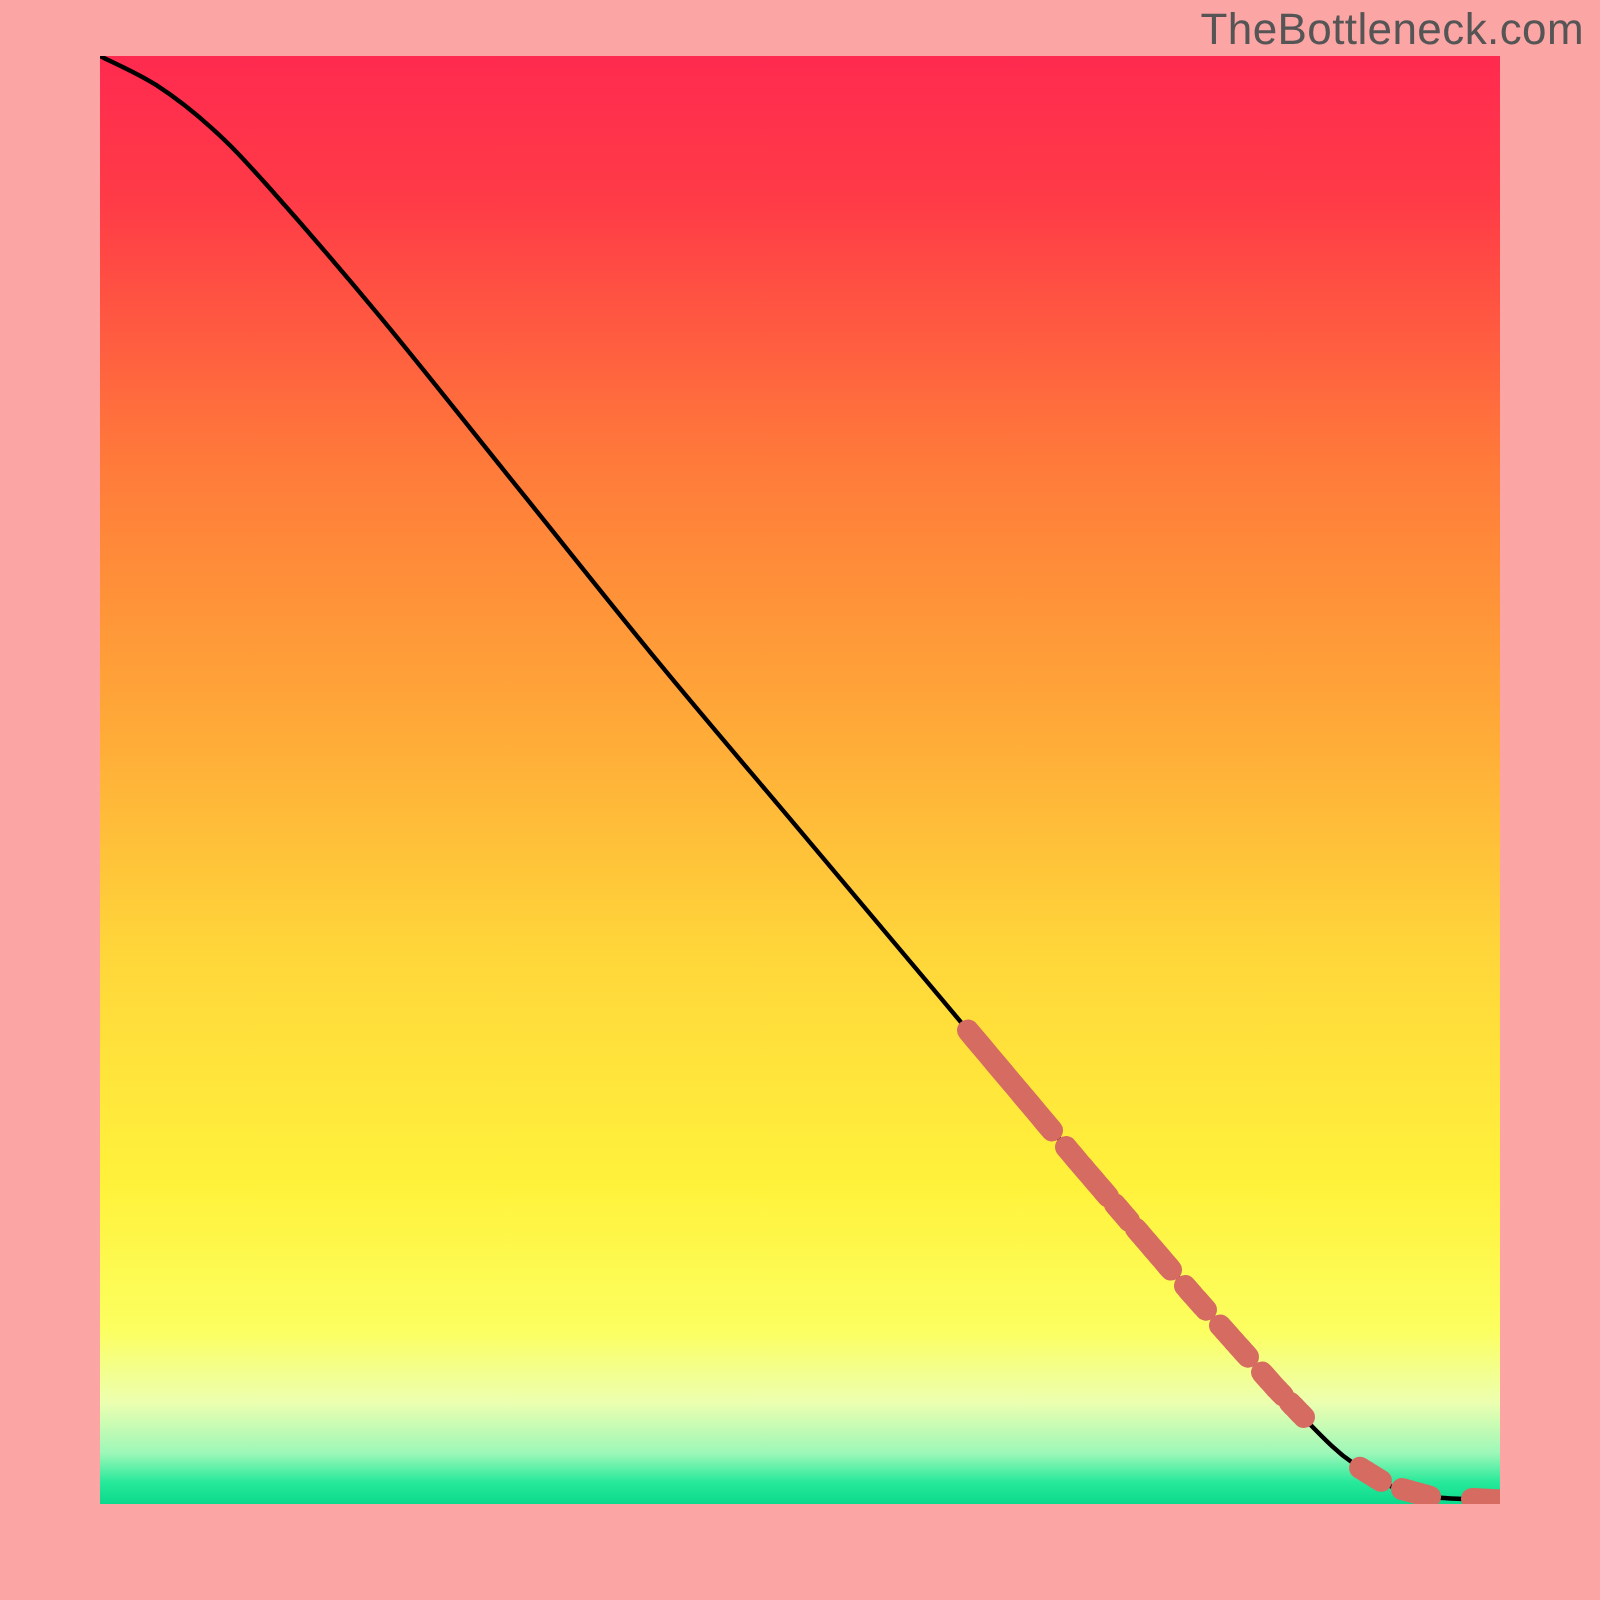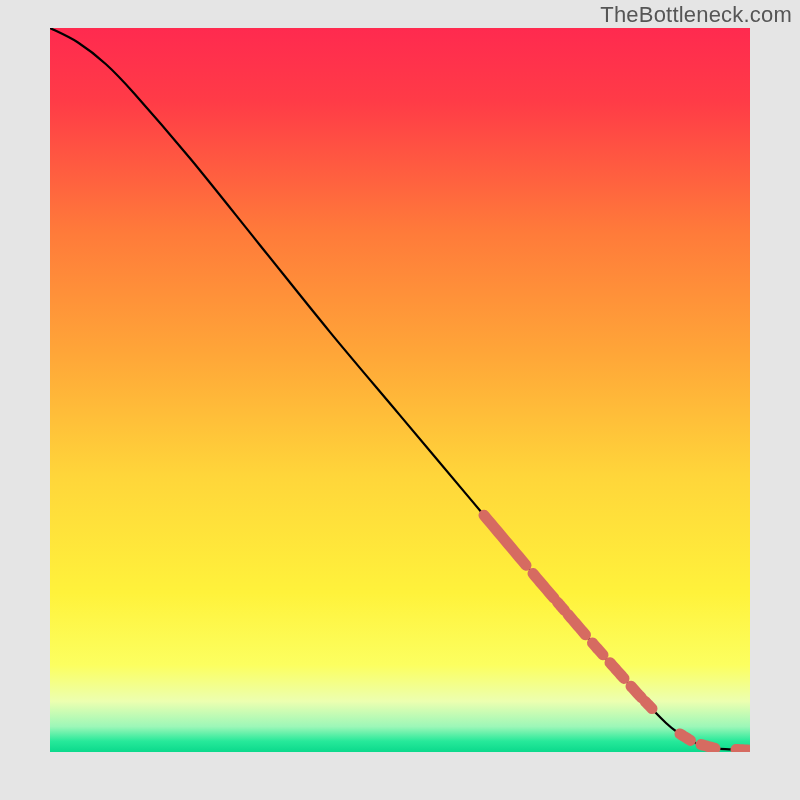--- a/index.html
+++ b/index.html
@@ -8,21 +8,21 @@
     width: 800px;
     height: 800px;
     overflow: hidden;
     background: #000;
     font-family: Arial, Helvetica, sans-serif;
   }
   .frame {
     position: relative;
     width: 800px;
     height: 800px;
-    background: #e5e5e5;
+    background: #fca5a5;
   }
   .attribution {
     position: absolute;
     top: 2px;
     right: 8px;
     color: #555;
     font-size: 22px;
     font-weight: 400;
     letter-spacing: 0.2px;
     user-select: none;

